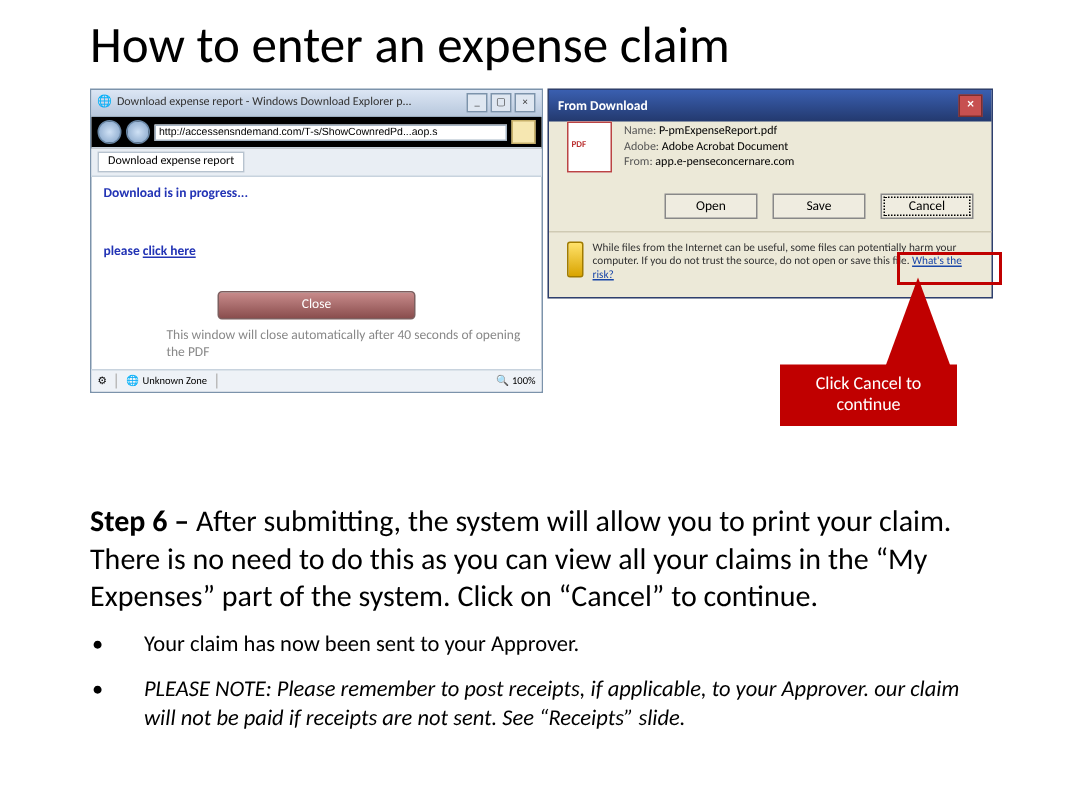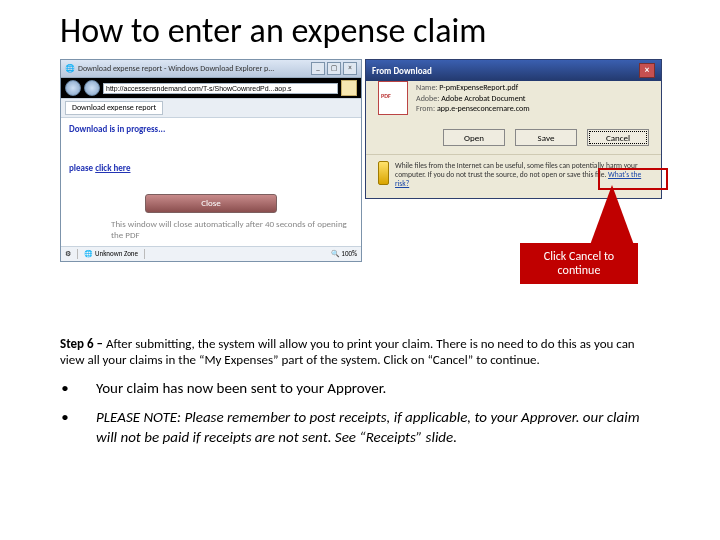--- a/index.html
+++ b/index.html
@@ -157,21 +157,21 @@
     font-size:12px; line-height:1.2; padding:6px 4px;
   }
   
   .cancel-hi {
     position:absolute;
     left:538px; top:109px; width:66px; height:18px;
     border:2px solid #c00000;
   }
   
   .step {
-    font-size: 13px;
+    font-size: 20px;
     line-height: 1.25;
     margin: 0 0 10px 0;
   }
   .step b { font-weight:bold; }
   .bullet {
     display:flex; gap:26px; font-size:15px; line-height:1.3; margin-bottom:10px;
   }
   .bullet .dot { width:10px; text-align:center; }
   .bullet .txt { flex:1; }
   .bullet .txt i { font-style:italic; }

